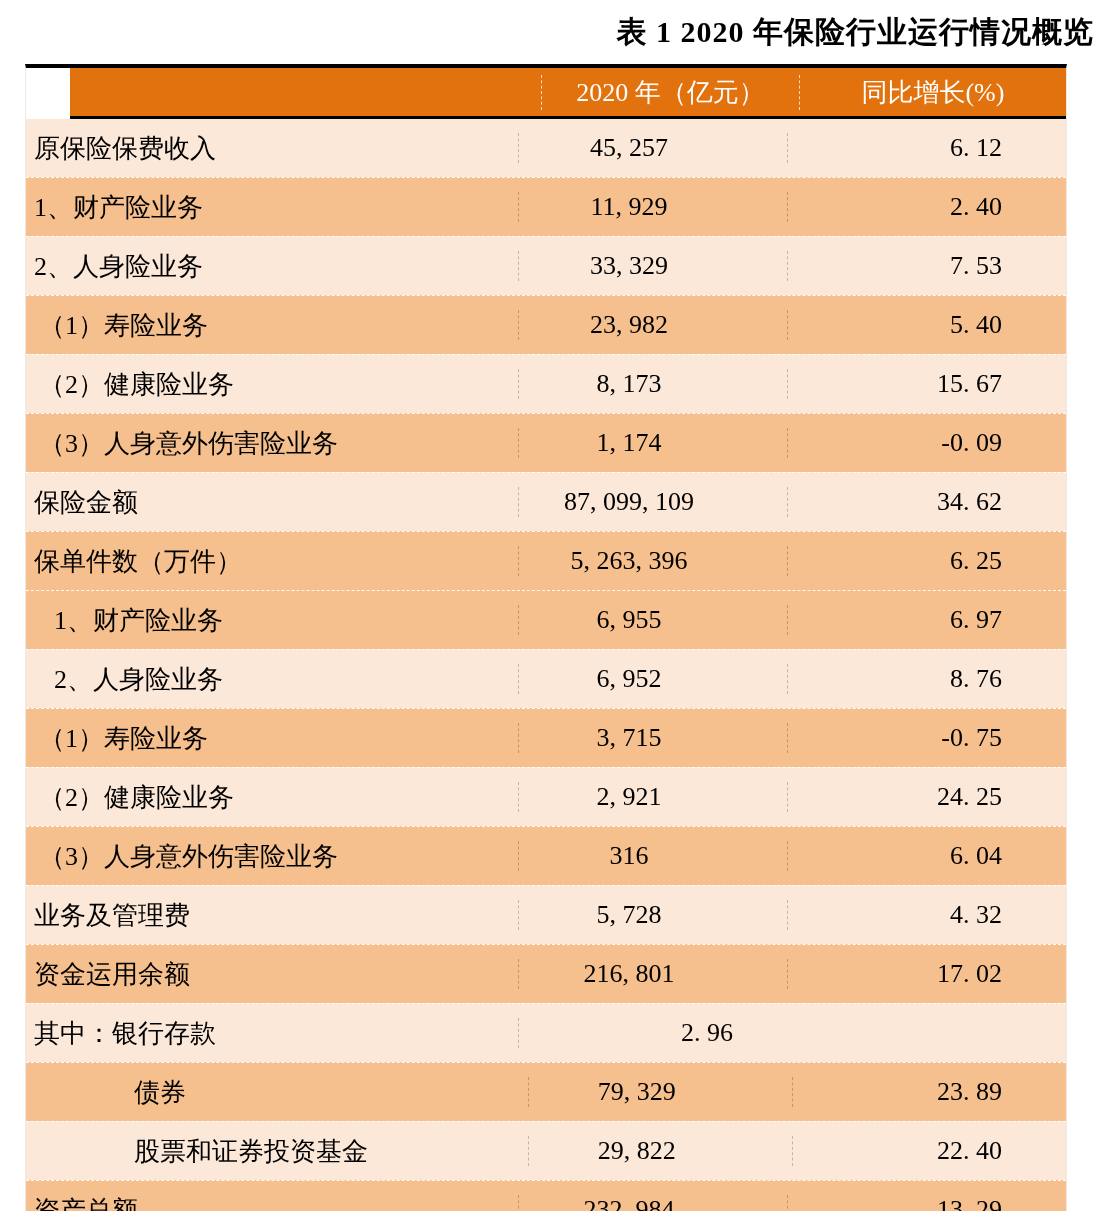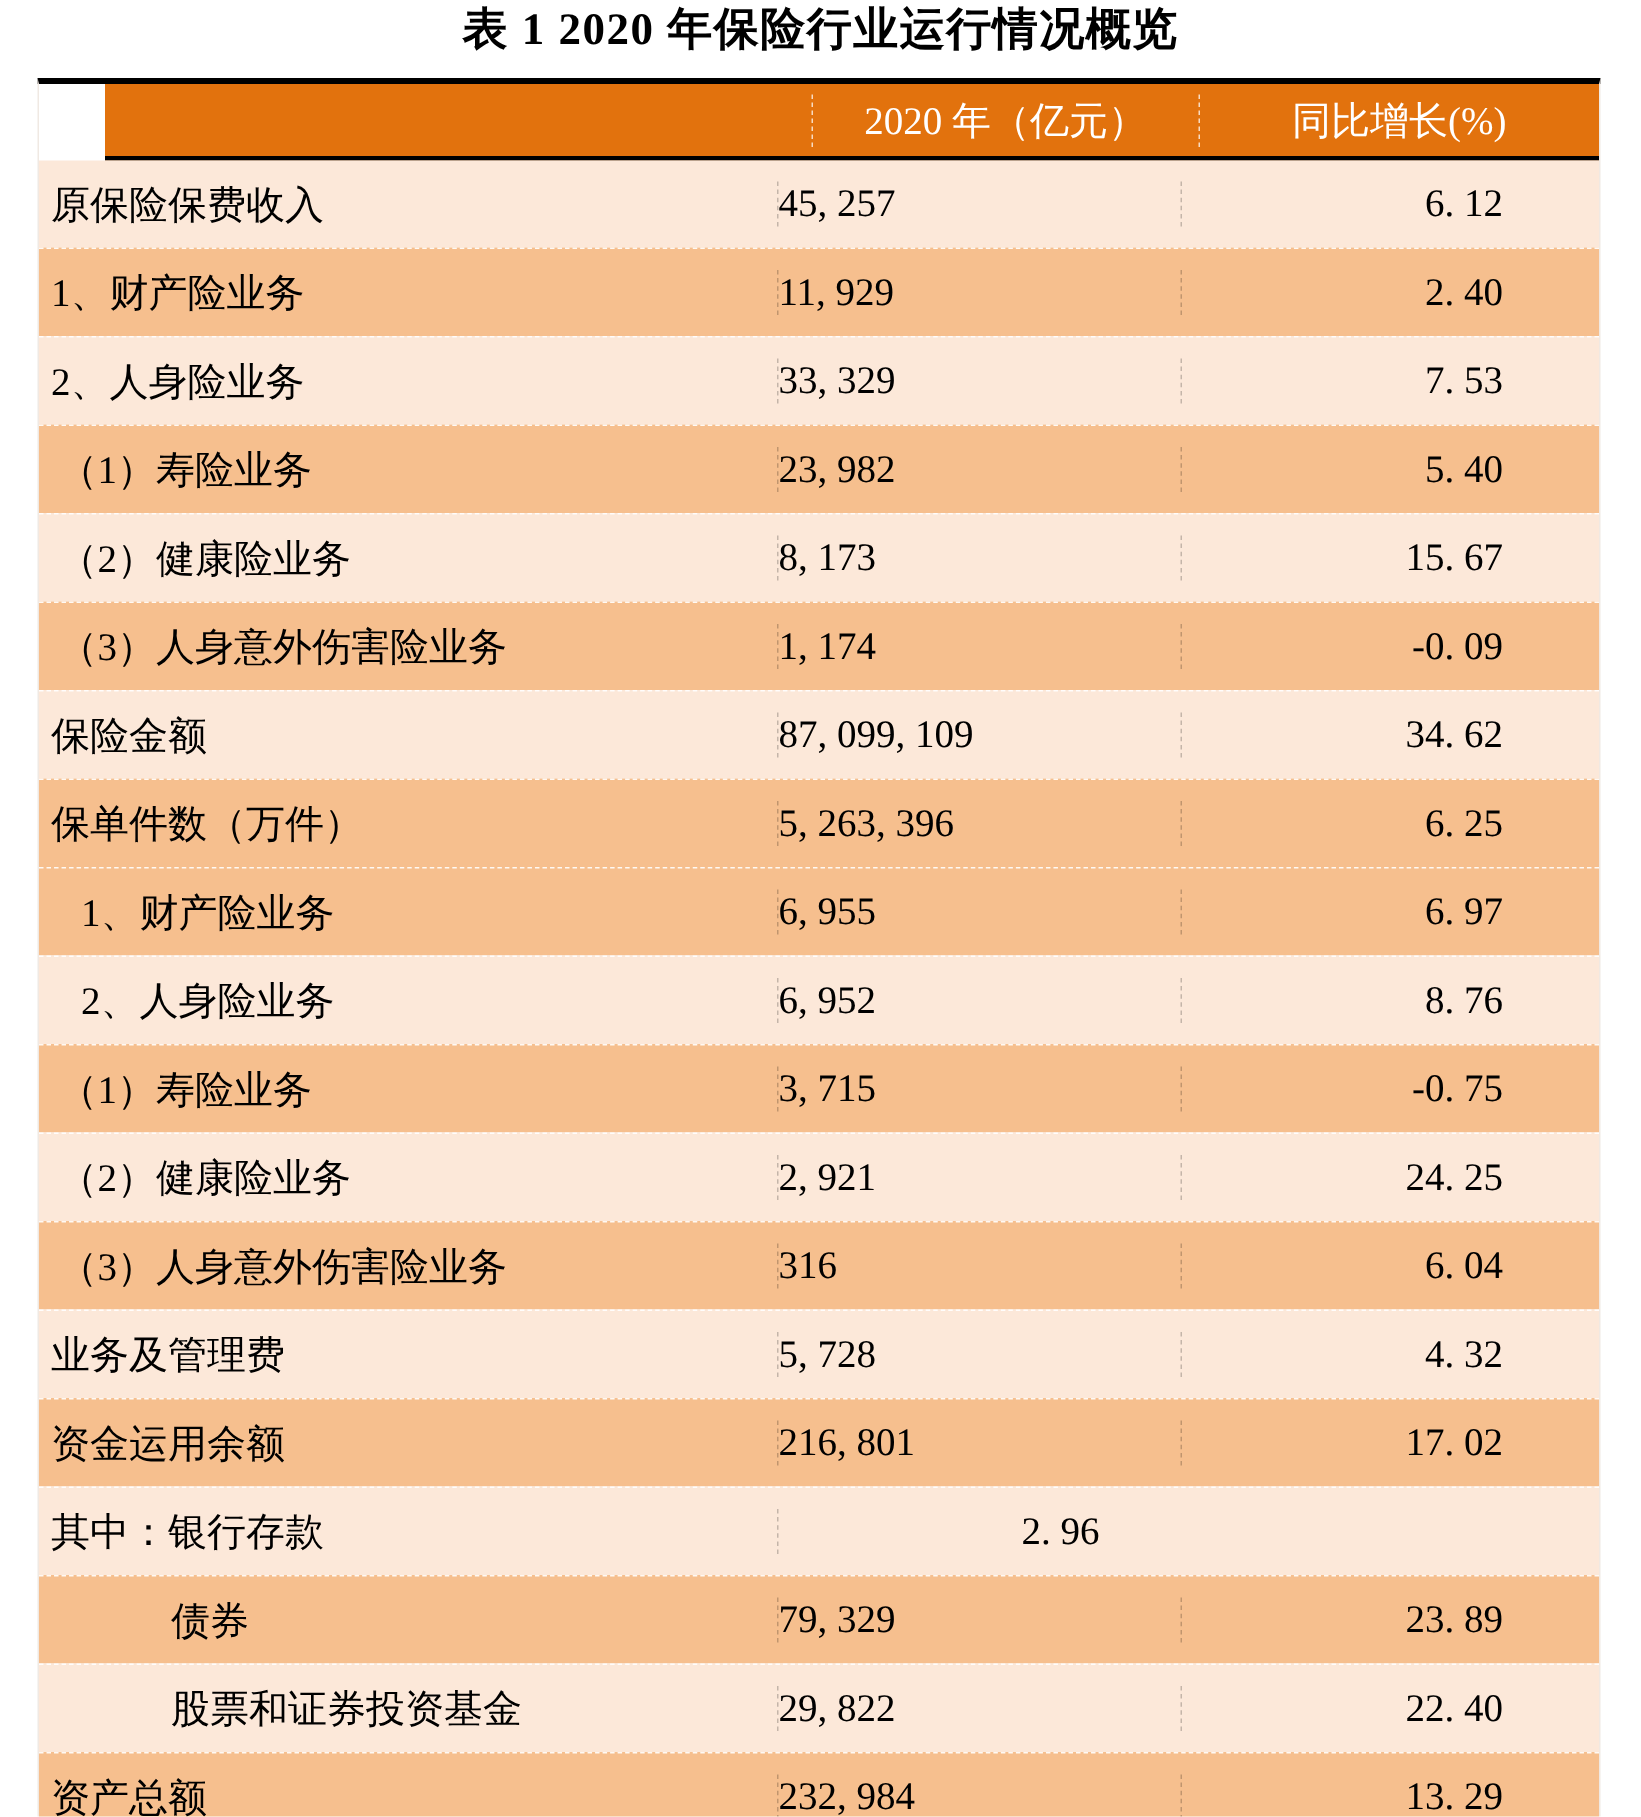--- a/index.html
+++ b/index.html
@@ -3,22 +3,22 @@
 <meta charset="utf-8">
 <style>
   html,body{margin:0;padding:0;background:#fff;}
   body{
     width:1094px;height:1211px;overflow:hidden;
     font-family:"Liberation Serif","DejaVu Serif",serif;
     color:#000;
     -webkit-font-smoothing:antialiased;
   }
   .doc-title{
-    margin:0;height:44px;line-height:40px;
-    text-align:center;font-weight:bold;font-size:30px;letter-spacing:1px;
+    margin:0;padding-top:12px;height:44px;line-height:40px;
+    text-align:right;font-weight:bold;font-size:30px;letter-spacing:1px;
   }
   .tbl{
     margin:8px 0 0 25px;width:1040px;
     border-top:4px solid #000;border-bottom:4px solid #000;
     border-left:1px solid #f0e9e3;border-right:1px solid #f0e9e3;
     box-sizing:content-box;
   }
   .hdr-row{
     display:flex;height:48px;align-items:center;
     background:var(--header-bg,#e2720d);
@@ -32,26 +32,26 @@
   .hc2{width:269px;border-left:1px dashed rgba(255,255,255,0.75);}
   .hc3{width:279px;border-left:1px dashed rgba(255,255,255,0.75);}
   .body-row{
     display:flex;height:58px;align-items:center;font-size:26px;
   }
   .body-row + .body-row{border-top:1px dashed rgba(255,255,255,0.9);}
   .stripe-light{background:var(--row-light,#fce8d9);}
   .stripe-dark{background:var(--row-dark,#f6bf8e);}
   .cell{box-sizing:border-box;}
   .c1{width:492px;padding-left:8px;}
-  .c2{width:269px;text-align:left;padding-right:48px;border-left:1px dashed rgba(0,0,0,0.22);}
+  .c2{width:269px;text-align:center;padding-right:48px;border-left:1px dashed rgba(0,0,0,0.22);}
   .c3{width:279px;text-align:right;padding-right:64px;border-left:1px dashed rgba(0,0,0,0.22);}
   .indent-none .c1{padding-left:8px;}
   .indent-paren .c1{padding-left:13px;}
   .indent-num .c1{padding-left:28px;}
-  .indent-deep .c1{padding-left:88px;}
+  .indent-deep .c1{padding-left:88px;margin-left:20px;}
 </style>
 </head>
 <body>
 
 <h1 class="doc-title">表 1  2020 年保险行业运行情况概览</h1>
 
 <div class="tbl">
   <div class="hdr-row">
     <div class="hdr-cell hc1"></div>
     <div class="hdr-cell hc2">2020 年（亿元）</div>

